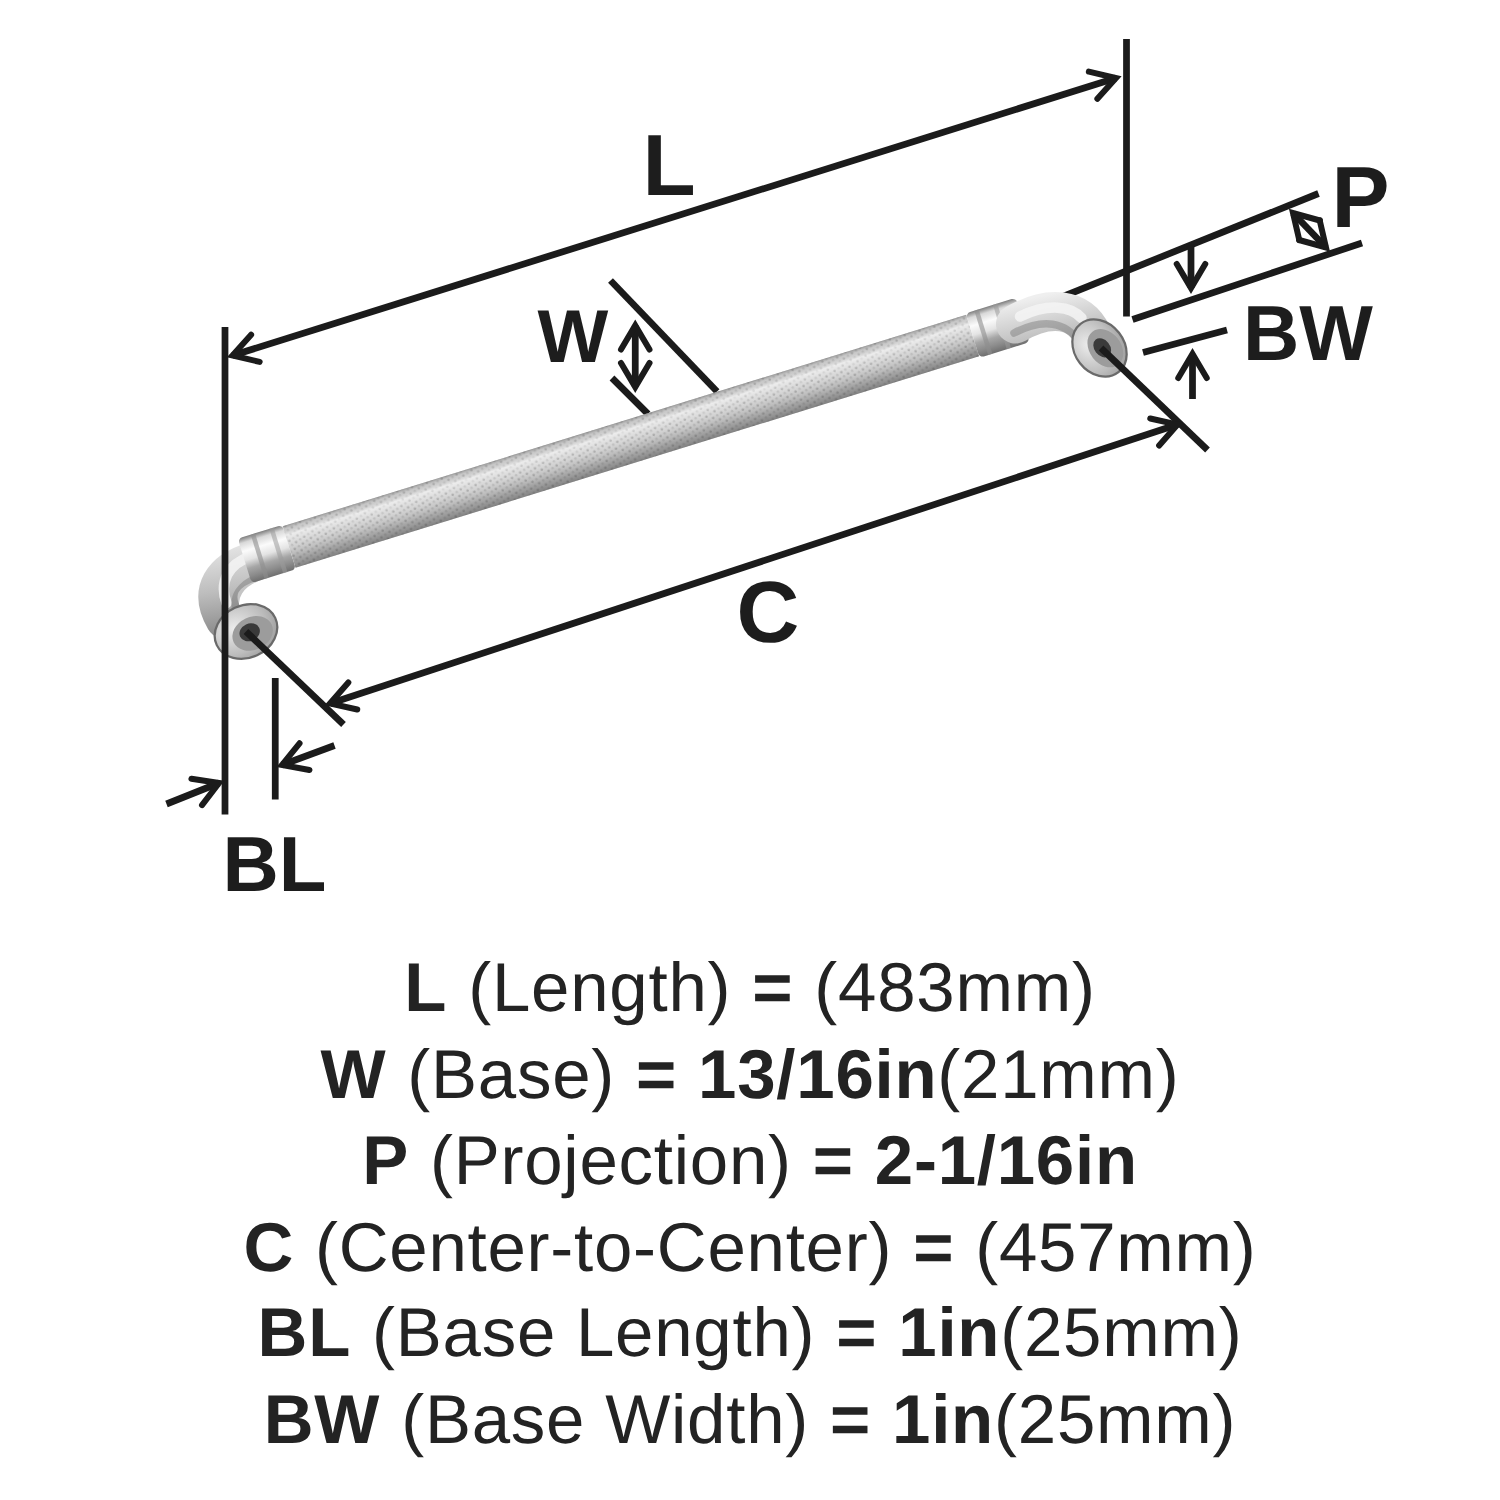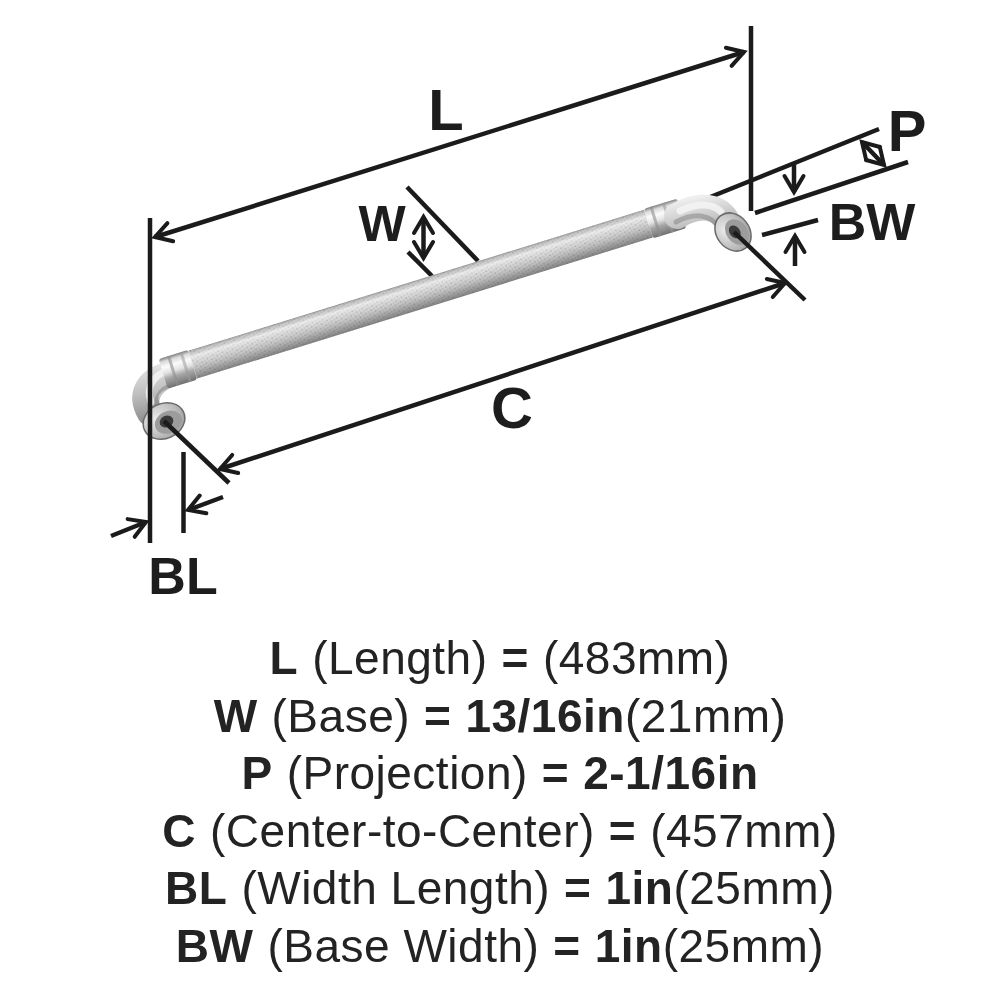--- a/index.html
+++ b/index.html
@@ -154,20 +154,20 @@
     <div class="spec-row">
       <span class="b sp">W</span><span class="r sp">(Base)</span><span class="b sp">=</span><span class="b">13/16in</span><span class="r">(21mm)</span>
     </div>
     <div class="spec-row">
       <span class="b sp">P</span><span class="r sp">(Projection)</span><span class="b sp">=</span><span class="b">2-1/16in</span>
     </div>
     <div class="spec-row">
       <span class="b sp">C</span><span class="r sp">(Center-to-Center)</span><span class="b sp">=</span><span class="r">(457mm)</span>
     </div>
     <div class="spec-row">
-      <span class="b sp">BL</span><span class="r sp">(Width Length)</span><span class="b sp">=</span><span class="b">1in</span><span class="r">(25mm)</span>
+      <span class="b sp">BL</span><span class="r sp">(Base Length)</span><span class="b sp">=</span><span class="b">1in</span><span class="r">(25mm)</span>
     </div>
     <div class="spec-row">
       <span class="b sp">BW</span><span class="r sp">(Base Width)</span><span class="b sp">=</span><span class="b">1in</span><span class="r">(25mm)</span>
     </div>
   </div>
 
 </div>
 
 </body></html>

